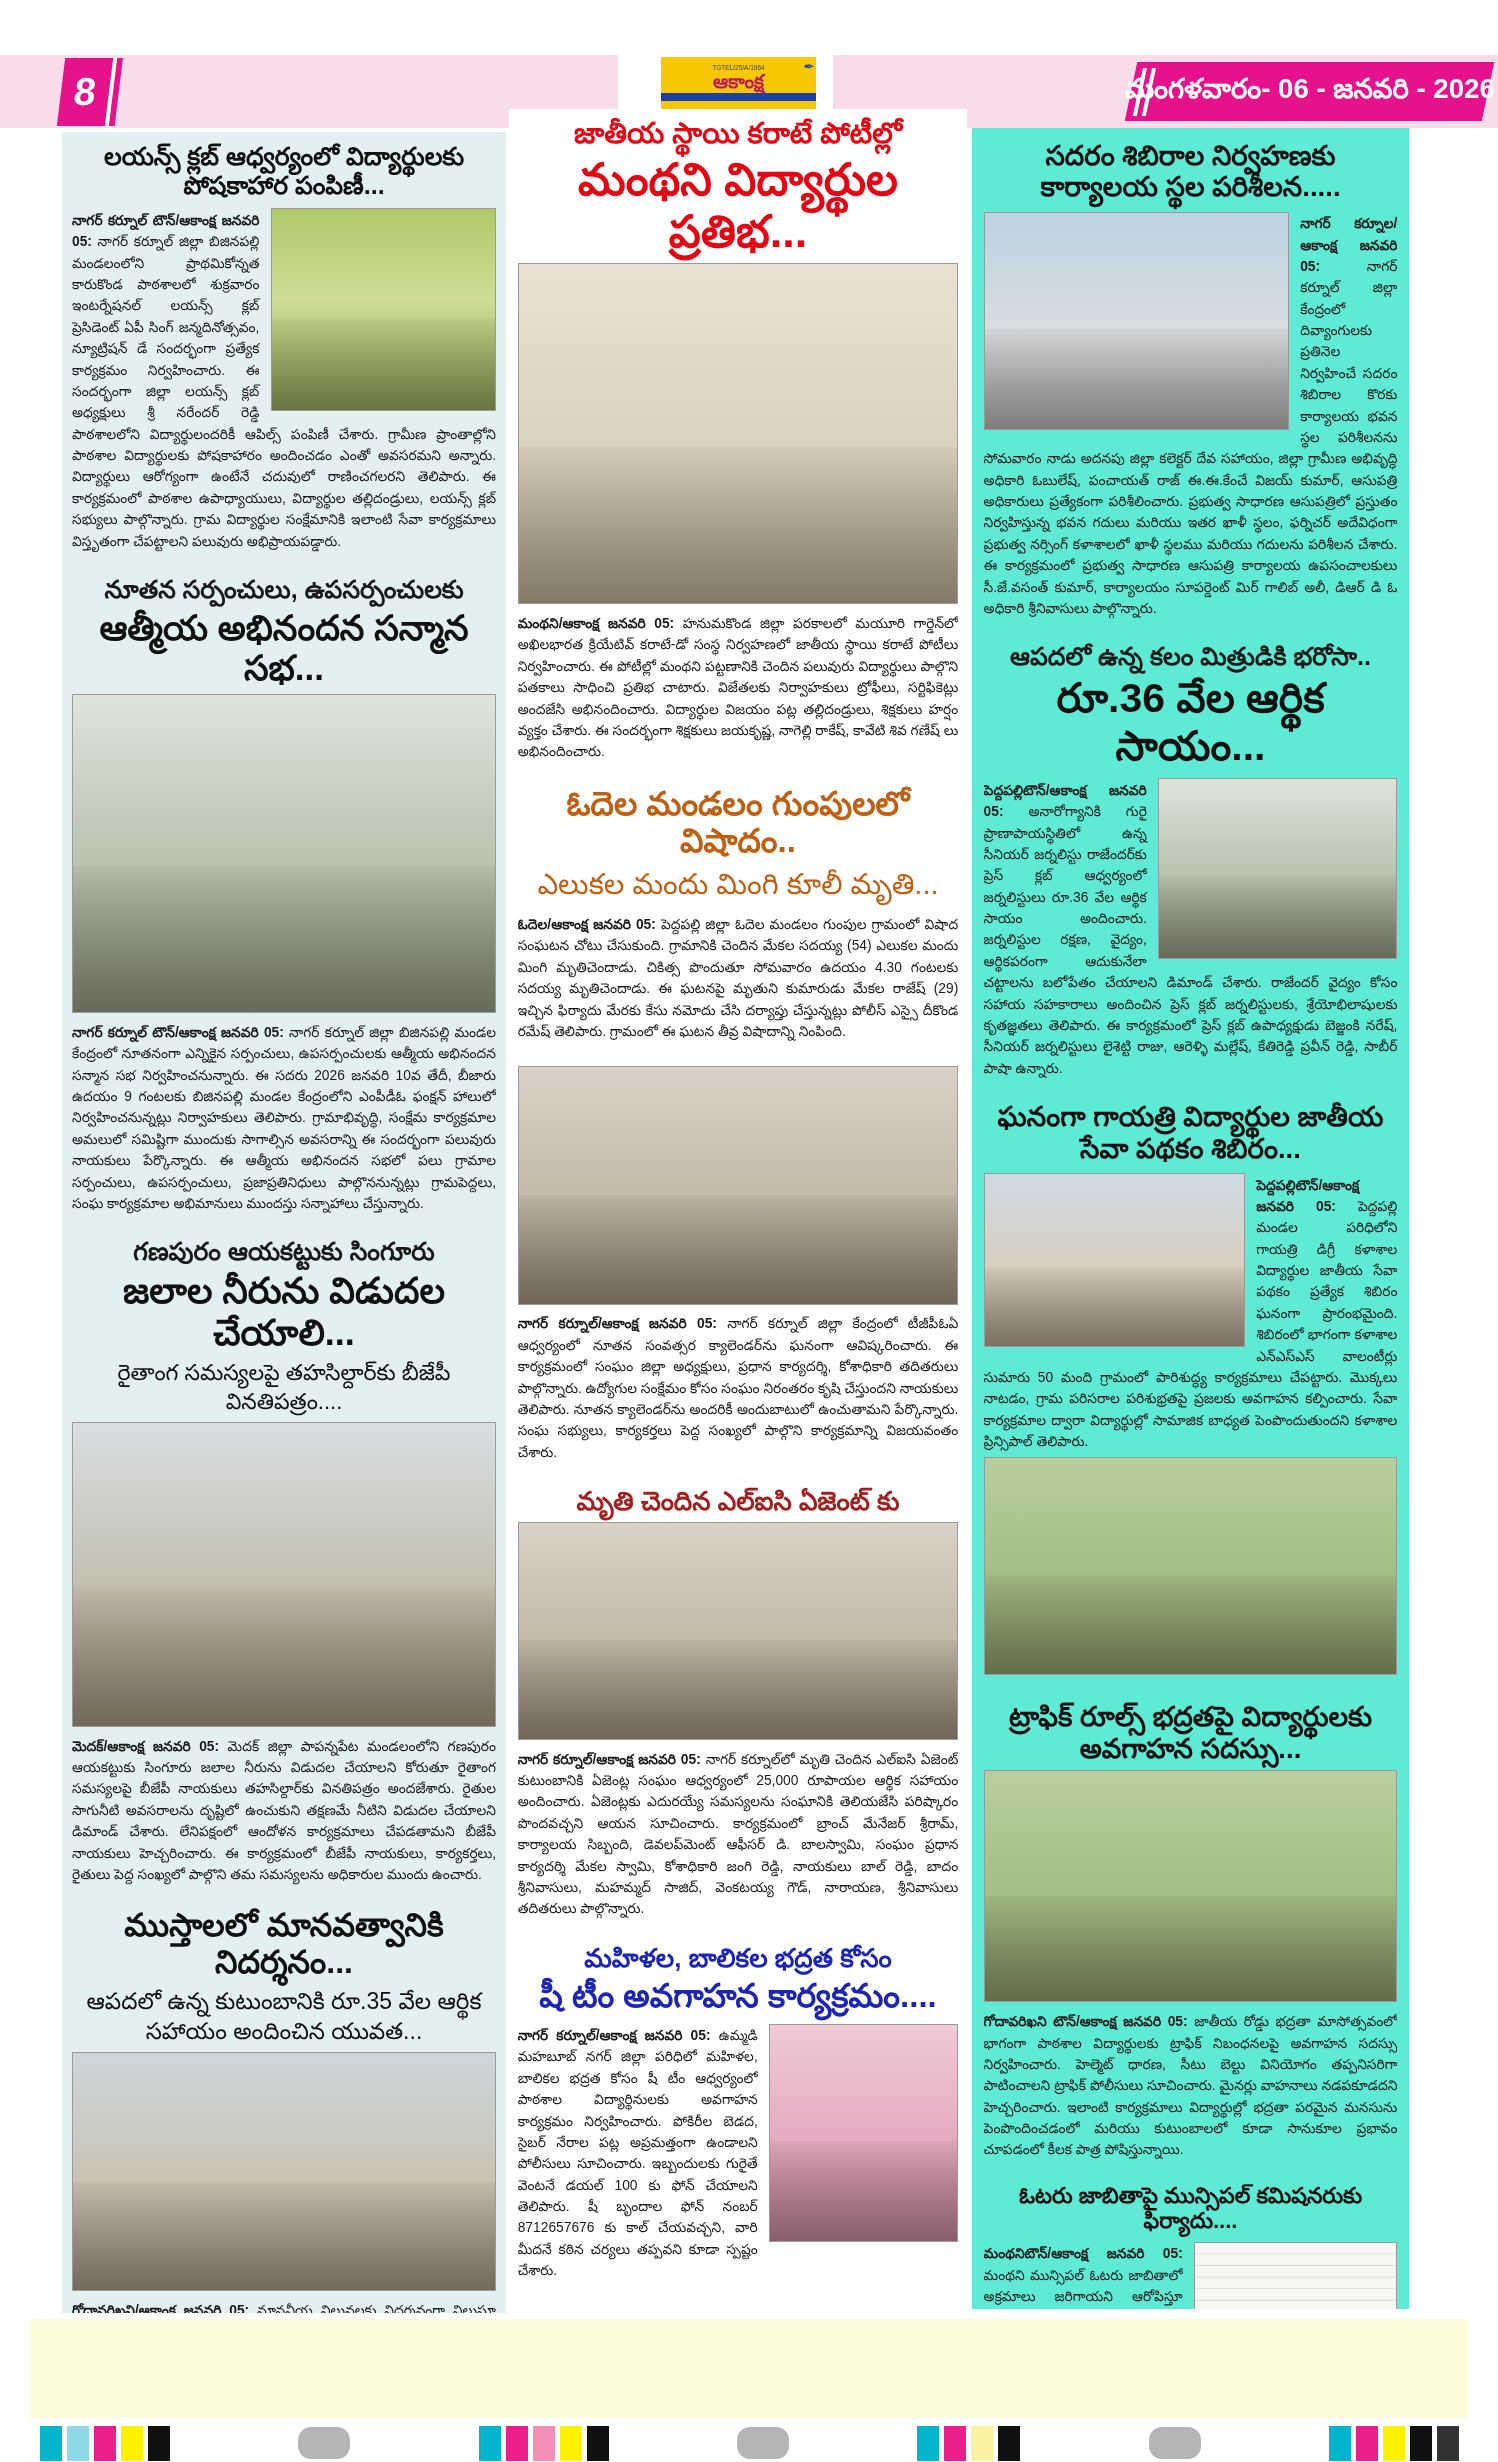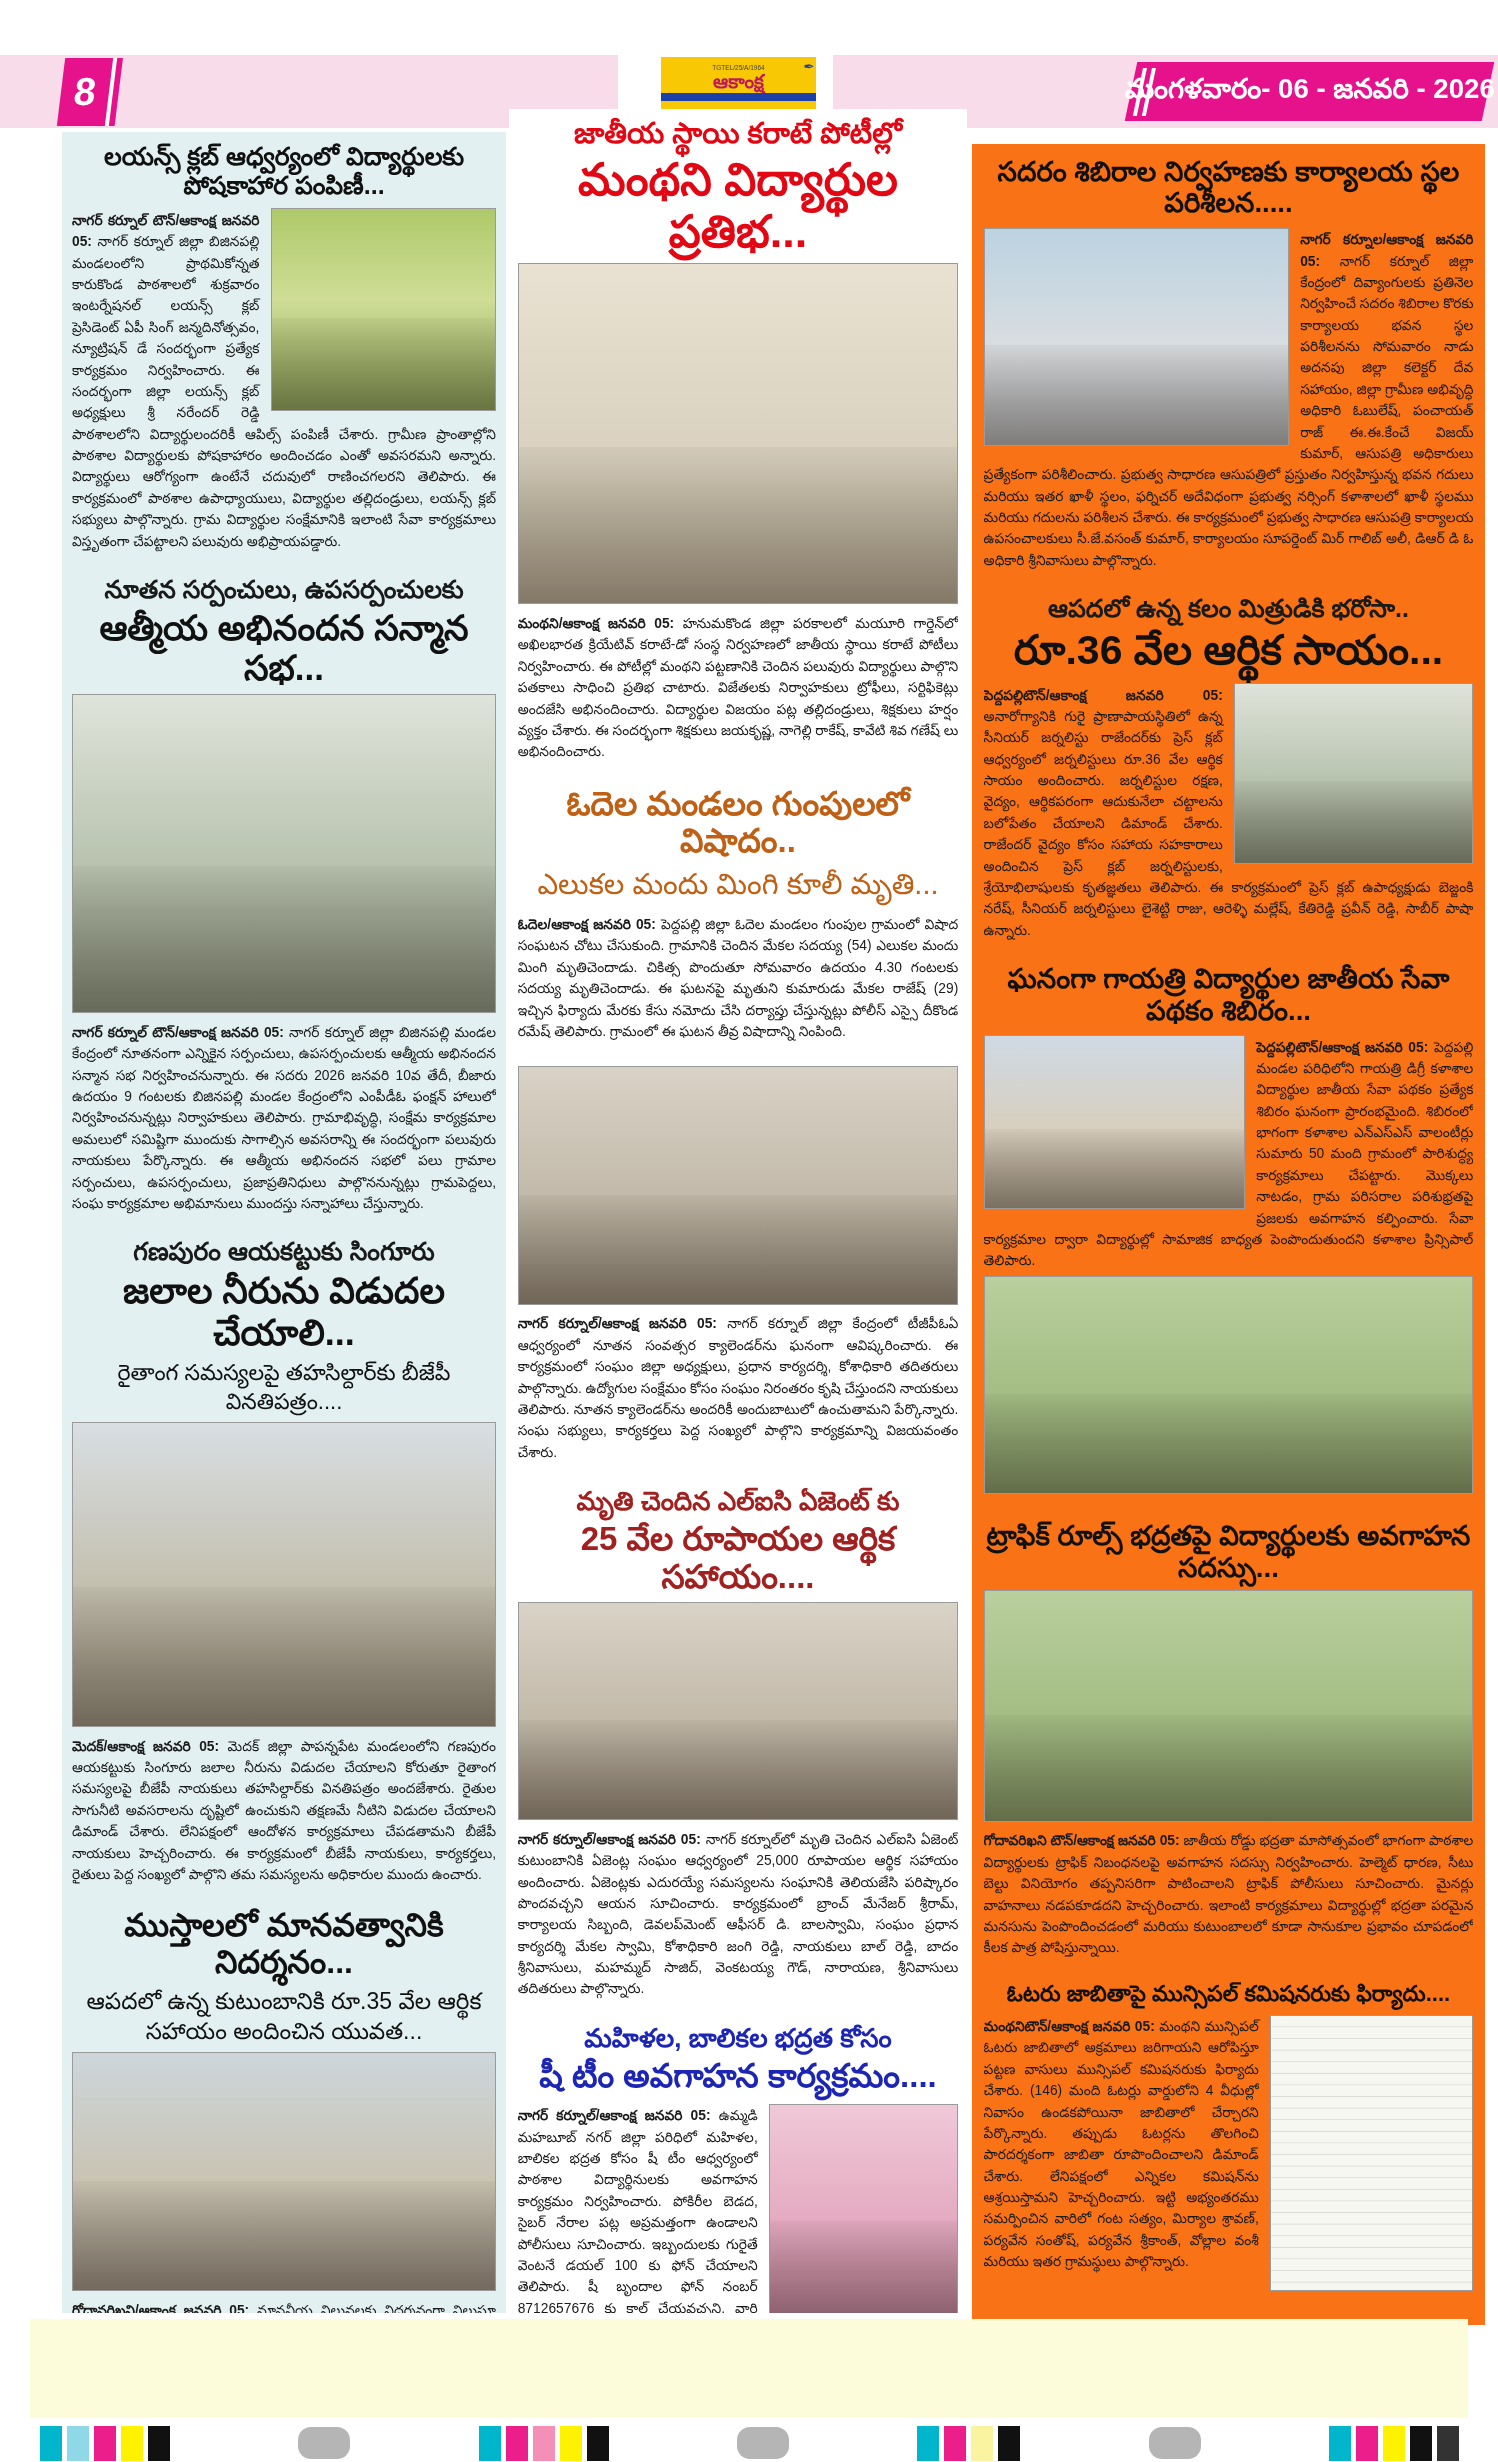--- a/index.html
+++ b/index.html
@@ -24,21 +24,21 @@
   .masthead .title{font-size:19px;font-weight:bold;color:#be185d;line-height:1.05;}
   .masthead .strip{width:100%;height:7.3px;background:#1d3fa8;margin-top:1.5px;}
   .pen{position:absolute;color:#1d3fa8;font-size:13px;}
   .pen.tr{right:1.5px;top:1.5px;}
   .pen.bl{left:2.9px;bottom:7.3px;transform:rotate(180deg);}
 
   
   .col{position:absolute;display:flex;flex-direction:column;overflow:hidden;box-sizing:border-box;}
   .col-left{left:62px;top:132px;width:444px;height:2181px;background:#e2f0f1;padding:7.3px 10px;}
   .col-middle{left:509px;top:109px;width:458px;height:2204px;background:#ffffff;padding:2.9px 8.7px;}
-  .col-right{left:972px;top:144px;width:513px;height:2181px;background:#f97316;padding:8.7px 11.6px;}
+  .col-right{left:972px;top:128px;width:437px;height:2181px;background:#5eead4;padding:8.7px 11.6px;}
 
   .article{margin-bottom:19px;}
   .kicker{text-align:center;font-weight:bold;line-height:1.25;margin:2.9px 0;}
   .headline{text-align:center;font-weight:bold;line-height:1.15;margin:2.9px 0 5.8px;color:#111;}
   .subhead{text-align:center;line-height:1.3;margin:1.5px 0 5.8px;color:#111;}
   .artbody{overflow:hidden;}
   .body{margin:4.4px 0 0;font-size:13.8px;line-height:1.55;text-align:justify;}
   .dateline{font-weight:bold;}
 
   
@@ -147,21 +147,20 @@
         </div>
       </article>
       <article class="article">
         <div class="photo v-group" style="height: 239px;"></div>
         <div class="artbody">
           <p class="body"><b class="dateline">నాగర్ కర్నూల్/ఆకాంక్ష జనవరి 05: </b>నాగర్ కర్నూల్ జిల్లా కేంద్రంలో టీజీపీఓఏ ఆధ్వర్యంలో నూతన సంవత్సర క్యాలెండర్‌ను ఘనంగా ఆవిష్కరించారు. ఈ కార్యక్రమంలో సంఘం జిల్లా అధ్యక్షులు, ప్రధాన కార్యదర్శి, కోశాధికారి తదితరులు పాల్గొన్నారు. ఉద్యోగుల సంక్షేమం కోసం సంఘం నిరంతరం కృషి చేస్తుందని నాయకులు తెలిపారు. నూతన క్యాలెండర్‌ను అందరికీ అందుబాటులో ఉంచుతామని పేర్కొన్నారు. సంఘ సభ్యులు, కార్యకర్తలు పెద్ద సంఖ్యలో పాల్గొని కార్యక్రమాన్ని విజయవంతం చేశారు.</p>
         </div>
       </article>
       <article class="article">
         <div class="kicker" style="color: rgb(161, 32, 32); font-size: 26px;">మృతి చెందిన ఎల్ఐసి ఏజెంట్ కు</div>
-        <div class="headline" style="color: rgb(161, 32, 32); font-size: 33px;">25 వేల రూపాయల ఆర్థిక సహాయం....</div>
         <div class="photo v-group" style="height: 218px;"></div>
         <div class="artbody">
           <p class="body"><b class="dateline">నాగర్ కర్నూల్/ఆకాంక్ష జనవరి 05: </b>నాగర్ కర్నూల్‌లో మృతి చెందిన ఎల్ఐసి ఏజెంట్ కుటుంబానికి ఏజెంట్ల సంఘం ఆధ్వర్యంలో 25,000 రూపాయల ఆర్థిక సహాయం అందించారు. ఏజెంట్లకు ఎదురయ్యే సమస్యలను సంఘానికి తెలియజేసి పరిష్కారం పొందవచ్చని ఆయన సూచించారు. కార్యక్రమంలో బ్రాంచ్ మేనేజర్ శ్రీరామ్, కార్యాలయ సిబ్బంది, డెవలప్‌మెంట్ ఆఫీసర్ డి. బాలస్వామి, సంఘం ప్రధాన కార్యదర్శి మేకల స్వామి, కోశాధికారి జంగి రెడ్డి, నాయకులు బాల్ రెడ్డి, బాదం శ్రీనివాసులు, మహమ్మద్ సాజిద్, వెంకటయ్య గౌడ్, నారాయణ, శ్రీనివాసులు తదితరులు పాల్గొన్నారు.</p>
         </div>
       </article>
       <article class="article">
         <div class="kicker" style="color: rgb(29, 37, 181); font-size: 26px;">మహిళల, బాలికల భద్రత కోసం</div>
         <div class="headline" style="color: rgb(29, 37, 181); font-size: 33px;">షీ టీం అవగాహన కార్యక్రమం....</div>
         <div class="artbody">
           <div class="photo v-poster" style="height: 218px; float: right; width: 189px; margin: 2.9px 0px 4.4px 11.6px;"></div>

